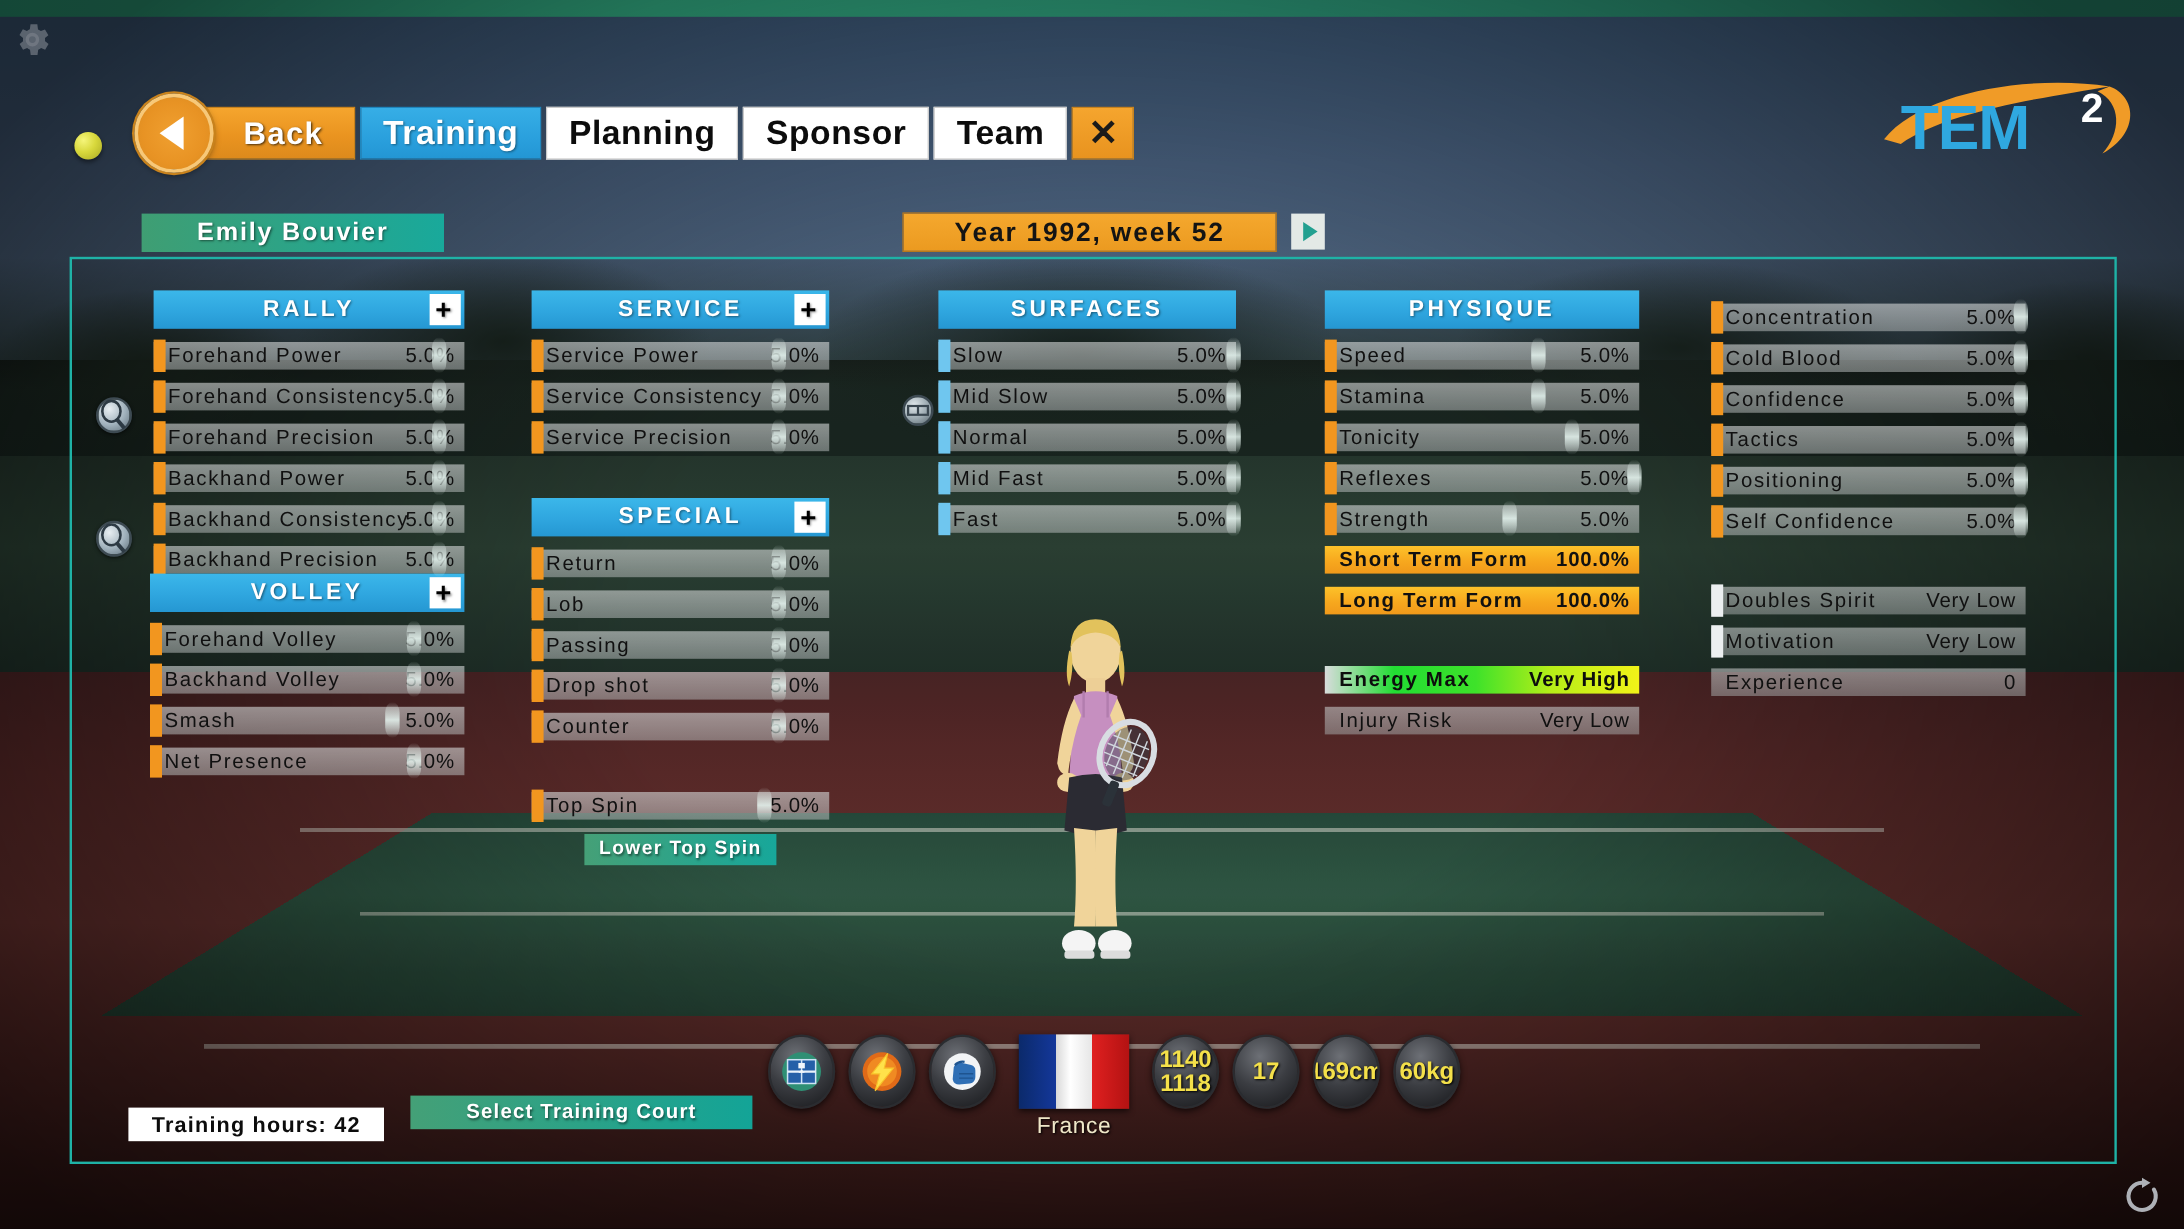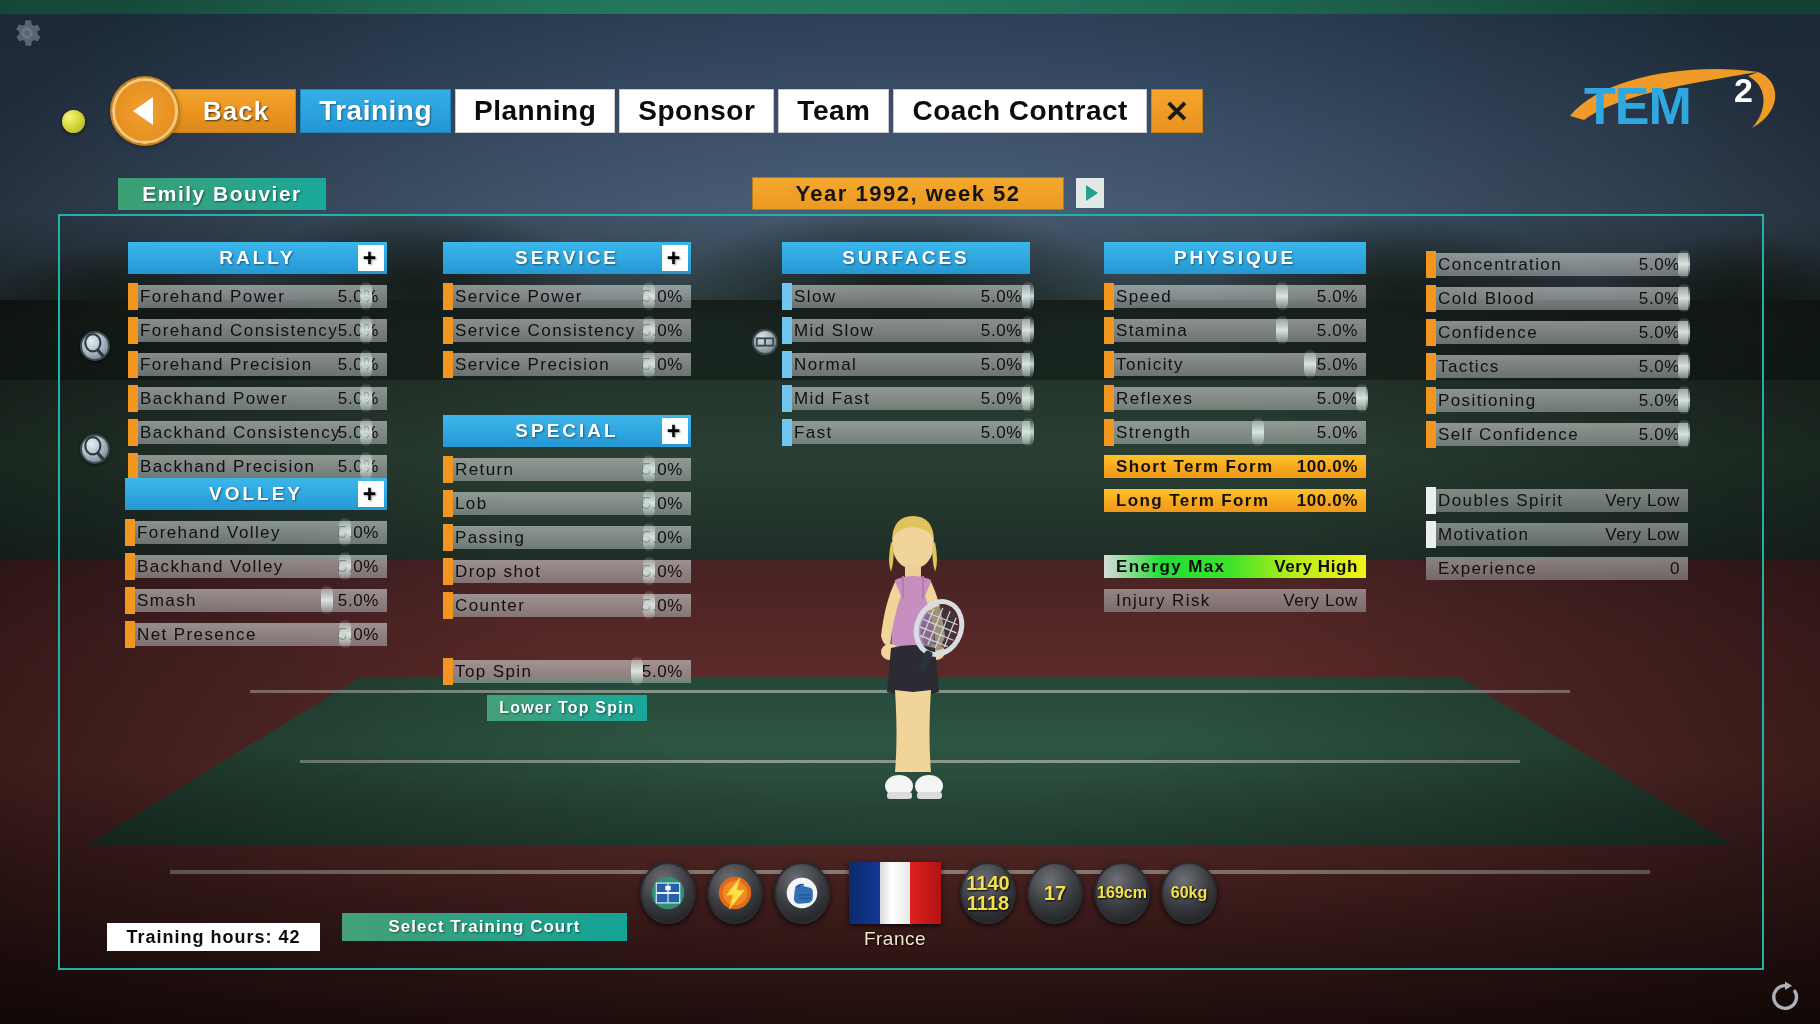--- a/index.html
+++ b/index.html
@@ -91,21 +91,21 @@
   .close-tab {
     height: 44px; width: 52px; margin-left: 4px;
     background: linear-gradient(to bottom, #f5a52e 0%, #e8931f 100%);
     display: flex; align-items: center; justify-content: center;
     color: #1a1a1a; font-size: 30px; font-weight: bold; border: 1px solid #c8821c;
   }
   .logo { position: absolute; right: 28px; top: 58px; width: 230px; height: 86px; }
 
   
   .player-name {
-    position: absolute; left: 118px; top: 178px; width: 208px; height: 32px;
+    position: absolute; left: 118px; top: 178px; width: 252px; height: 32px;
     background: linear-gradient(to right, #3f9e73 0%, #19a99b 100%);
     color: #ffffff; font-size: 21px; font-weight: bold; letter-spacing: 1.5px;
     display: flex; align-items: center; justify-content: center;
     text-shadow: 1px 1px 2px rgba(0,0,0,.5);
   }
   .week-bar {
     position: absolute; left: 752px; top: 177px; width: 312px; height: 33px;
     background: linear-gradient(to bottom, #f5a82e 0%, #eb9a20 100%);
     color: #141414; font-size: 22px; font-weight: bold; letter-spacing: 1.5px;
     display: flex; align-items: center; justify-content: center;
@@ -203,21 +203,21 @@
     background: radial-gradient(circle at 40% 28%, #6d7076 0%, #3b3d42 48%, #17181b 100%);
     border: 2px solid #2a2c30;
     display: flex; align-items: center; justify-content: center;
     box-shadow: 0 2px 5px rgba(0,0,0,.7);
     position: relative; overflow: hidden;
   }
   .circ-icon .num {
     color: #f4e04a; font-size: 20px; font-weight: bold; text-align: center; line-height: 20px;
     text-shadow: 1px 1px 2px #000; z-index: 3;
   }
-  .circ-icon .num.small { font-size: 16px; }
+  .circ-icon .num.small { font-size: 20px; }
   .flag-wrap { display: flex; flex-direction: column; align-items: center; margin: 0 8px; }
   .flag { width: 92px; height: 62px; display: flex; box-shadow: 0 2px 5px rgba(0,0,0,.7); }
   .flag i { flex: 1; height: 100%; display: block; }
   .flag .b { background: linear-gradient(to right, #0b2a6b 0%, #14379a 100%); }
   .flag .w { background: linear-gradient(to right, #d9d9d9 0%, #ffffff 40%, #e6e6e6 100%); }
   .flag .r { background: linear-gradient(to right, #e02020 0%, #b31212 100%); }
   .flag-name { color: #efe7c8; font-size: 19px; margin-top: 4px; text-shadow: 1px 1px 2px #000; letter-spacing: .5px; }
 
   
   .training-hours {
@@ -259,21 +259,20 @@
 
   <div class="ball-dot"></div>
 
   <div class="nav">
     <div class="back-circle"></div>
     <div class="back-btn">Back</div>
     <div class="tab active">Training</div>
     <div class="tab">Planning</div>
     <div class="tab">Sponsor</div>
     <div class="tab">Team</div>
-    <div class="tab">Coach Contract</div>
     <div class="close-tab">✕</div>
   </div>
 
   <svg class="logo" viewBox="0 0 230 86">
     <path d="M8 58 C40 18 130 4 196 14 C150 22 60 34 22 62 Z" fill="#f09b27"></path>
     <path d="M196 14 C218 22 222 52 190 70 C206 52 206 28 186 18 Z" fill="#f09b27"></path>
     <text x="22" y="66" font-family="Liberation Sans, sans-serif" font-size="52" font-weight="bold" fill="#2fa8e0" letter-spacing="-1">TEM</text>
     <text x="172" y="44" font-family="Liberation Sans, sans-serif" font-size="34" font-weight="bold" fill="#ffffff">2</text>
   </svg>
 

